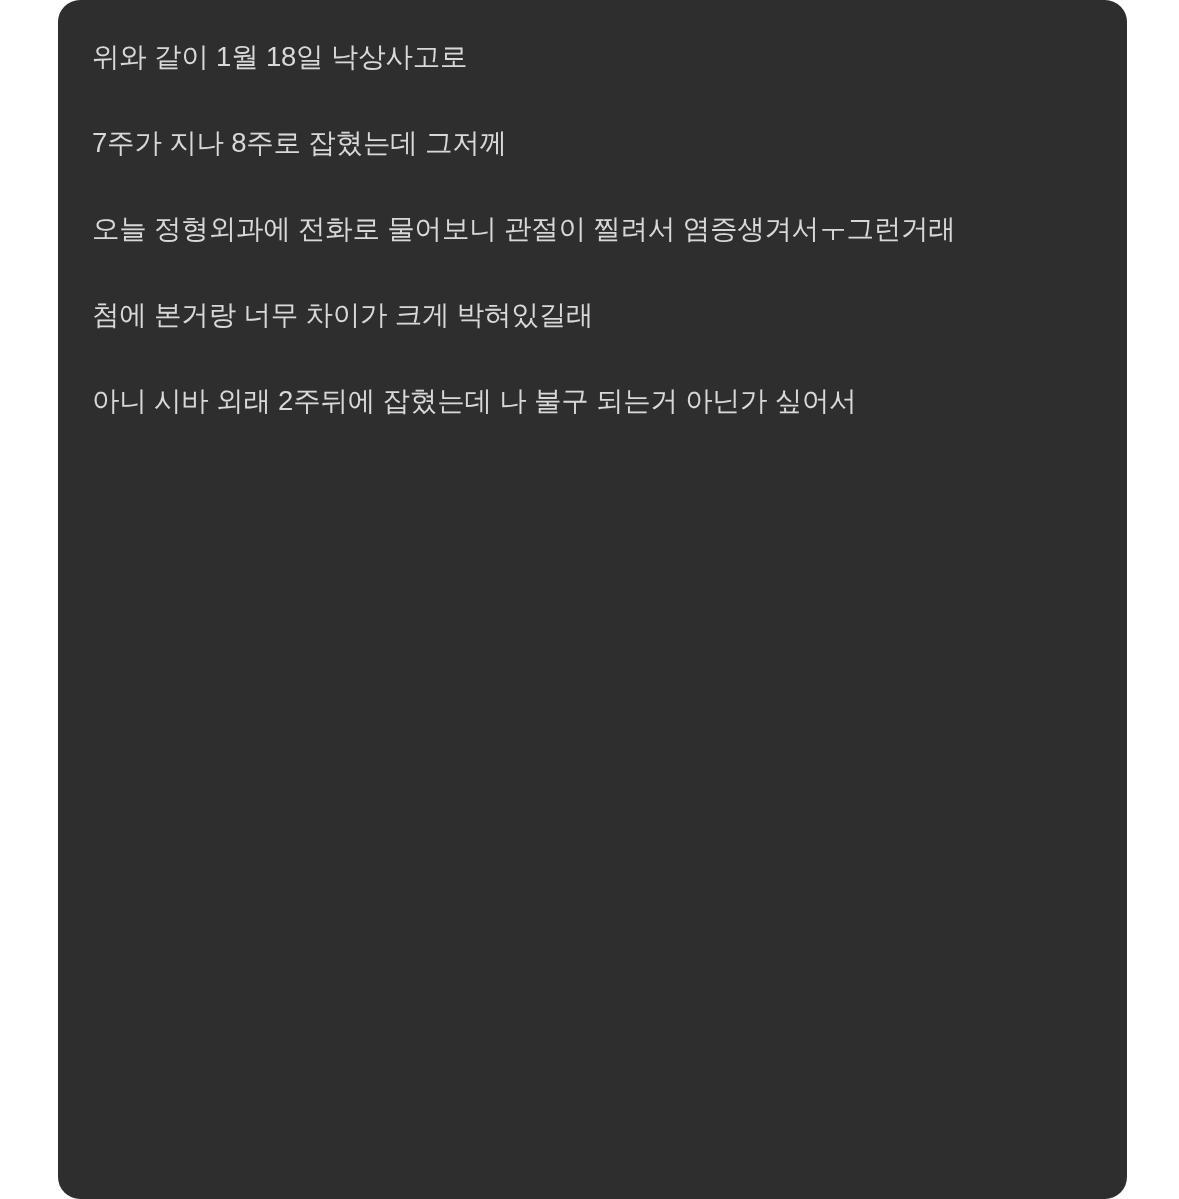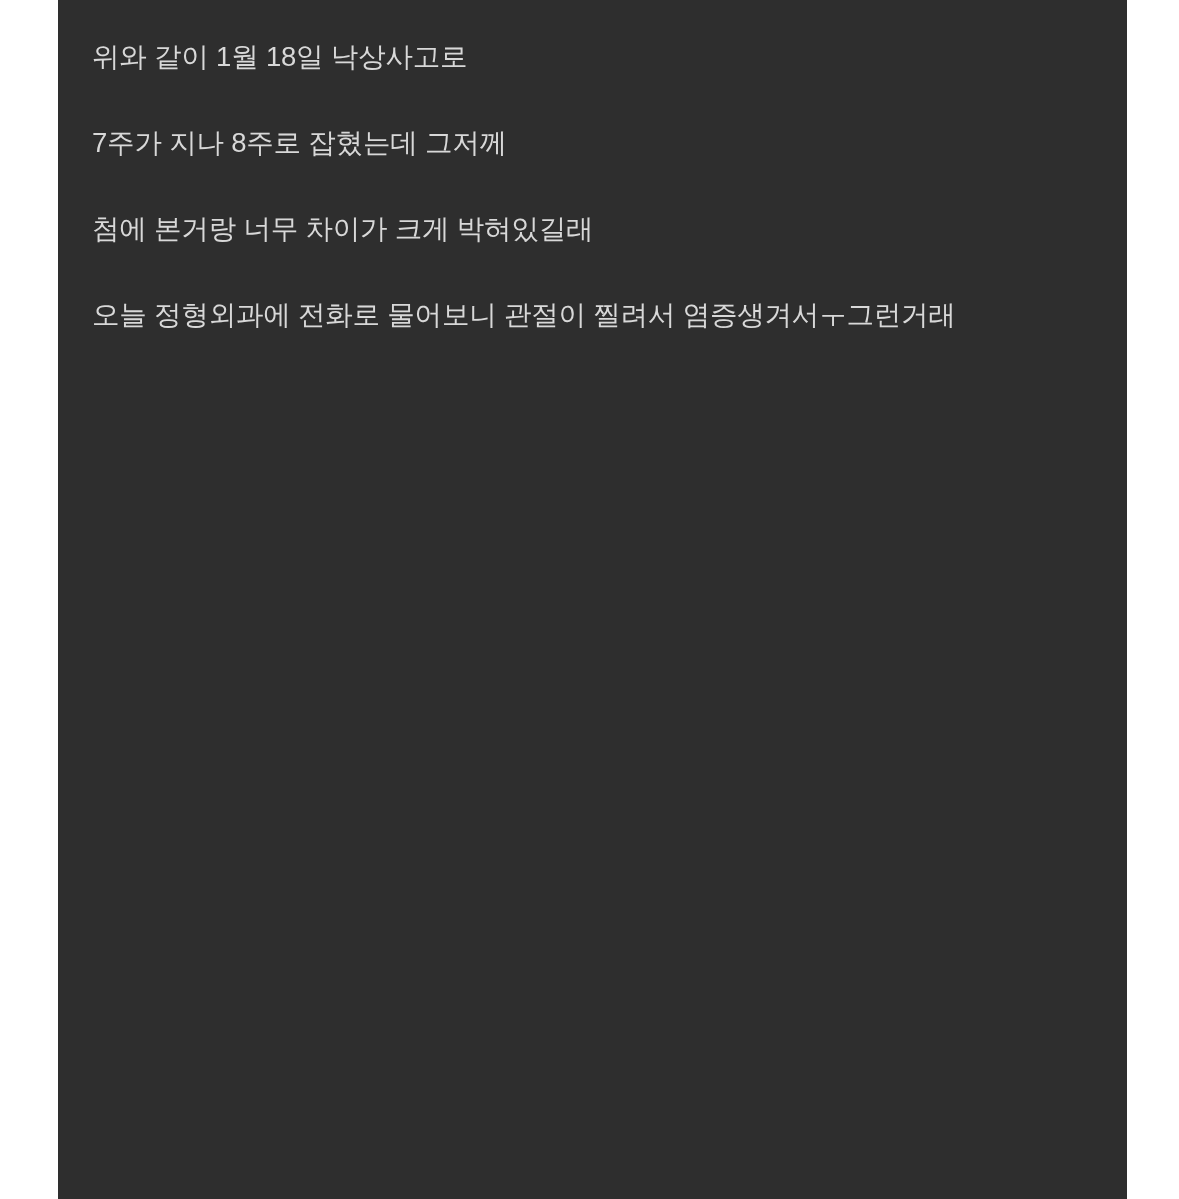--- a/index.html
+++ b/index.html
@@ -21,20 +21,21 @@
   }
   .dark-panel {
     position: absolute;
     left: 58px;
     top: 0;
     width: 1069px;
     height: 1199px;
     background: #2e2e2e;
     box-sizing: border-box;
     padding: 26px 34px 0 34px;
+    border-radius: 22px;
   }
   .post-body {
     color: #d8d8d8;
     font-size: 27.5px;
     line-height: 1.38;
     letter-spacing: -0.2px;
     word-break: keep-all;
   }
   .para {
     margin: 0 0 48px 0;
@@ -67,20 +68,21 @@
 <body>
 
 <div class="page">
 
   <div class="left-gutter"></div>
 
   <div class="dark-panel">
     <div class="post-body">
       <p class="para">위와 같이 1월 18일 낙상사고로</p>
       <p class="para">7주가 지나 8주로 잡혔는데 그저께</p>
+      <p class="para wrap">오늘 정형외과에 전화로 물어보니 관절이 찔려서 염증생겨서ㅜ그런거래</p>
       <p class="para">첨에 본거랑 너무 차이가 크게 박혀있길래</p>
-      <p class="para wrap">오늘 정형외과에 전화로 물어보니 관절이 찔려서 염증생겨서ㅜ그런거래</p>
+      <p class="para">아니 시바 외래 2주뒤에 잡혔는데 나 불구 되는거 아닌가 싶어서</p>
     </div>
   </div>
 
   <div class="right-gutter"></div>
 
 </div>
 
 </body></html>

